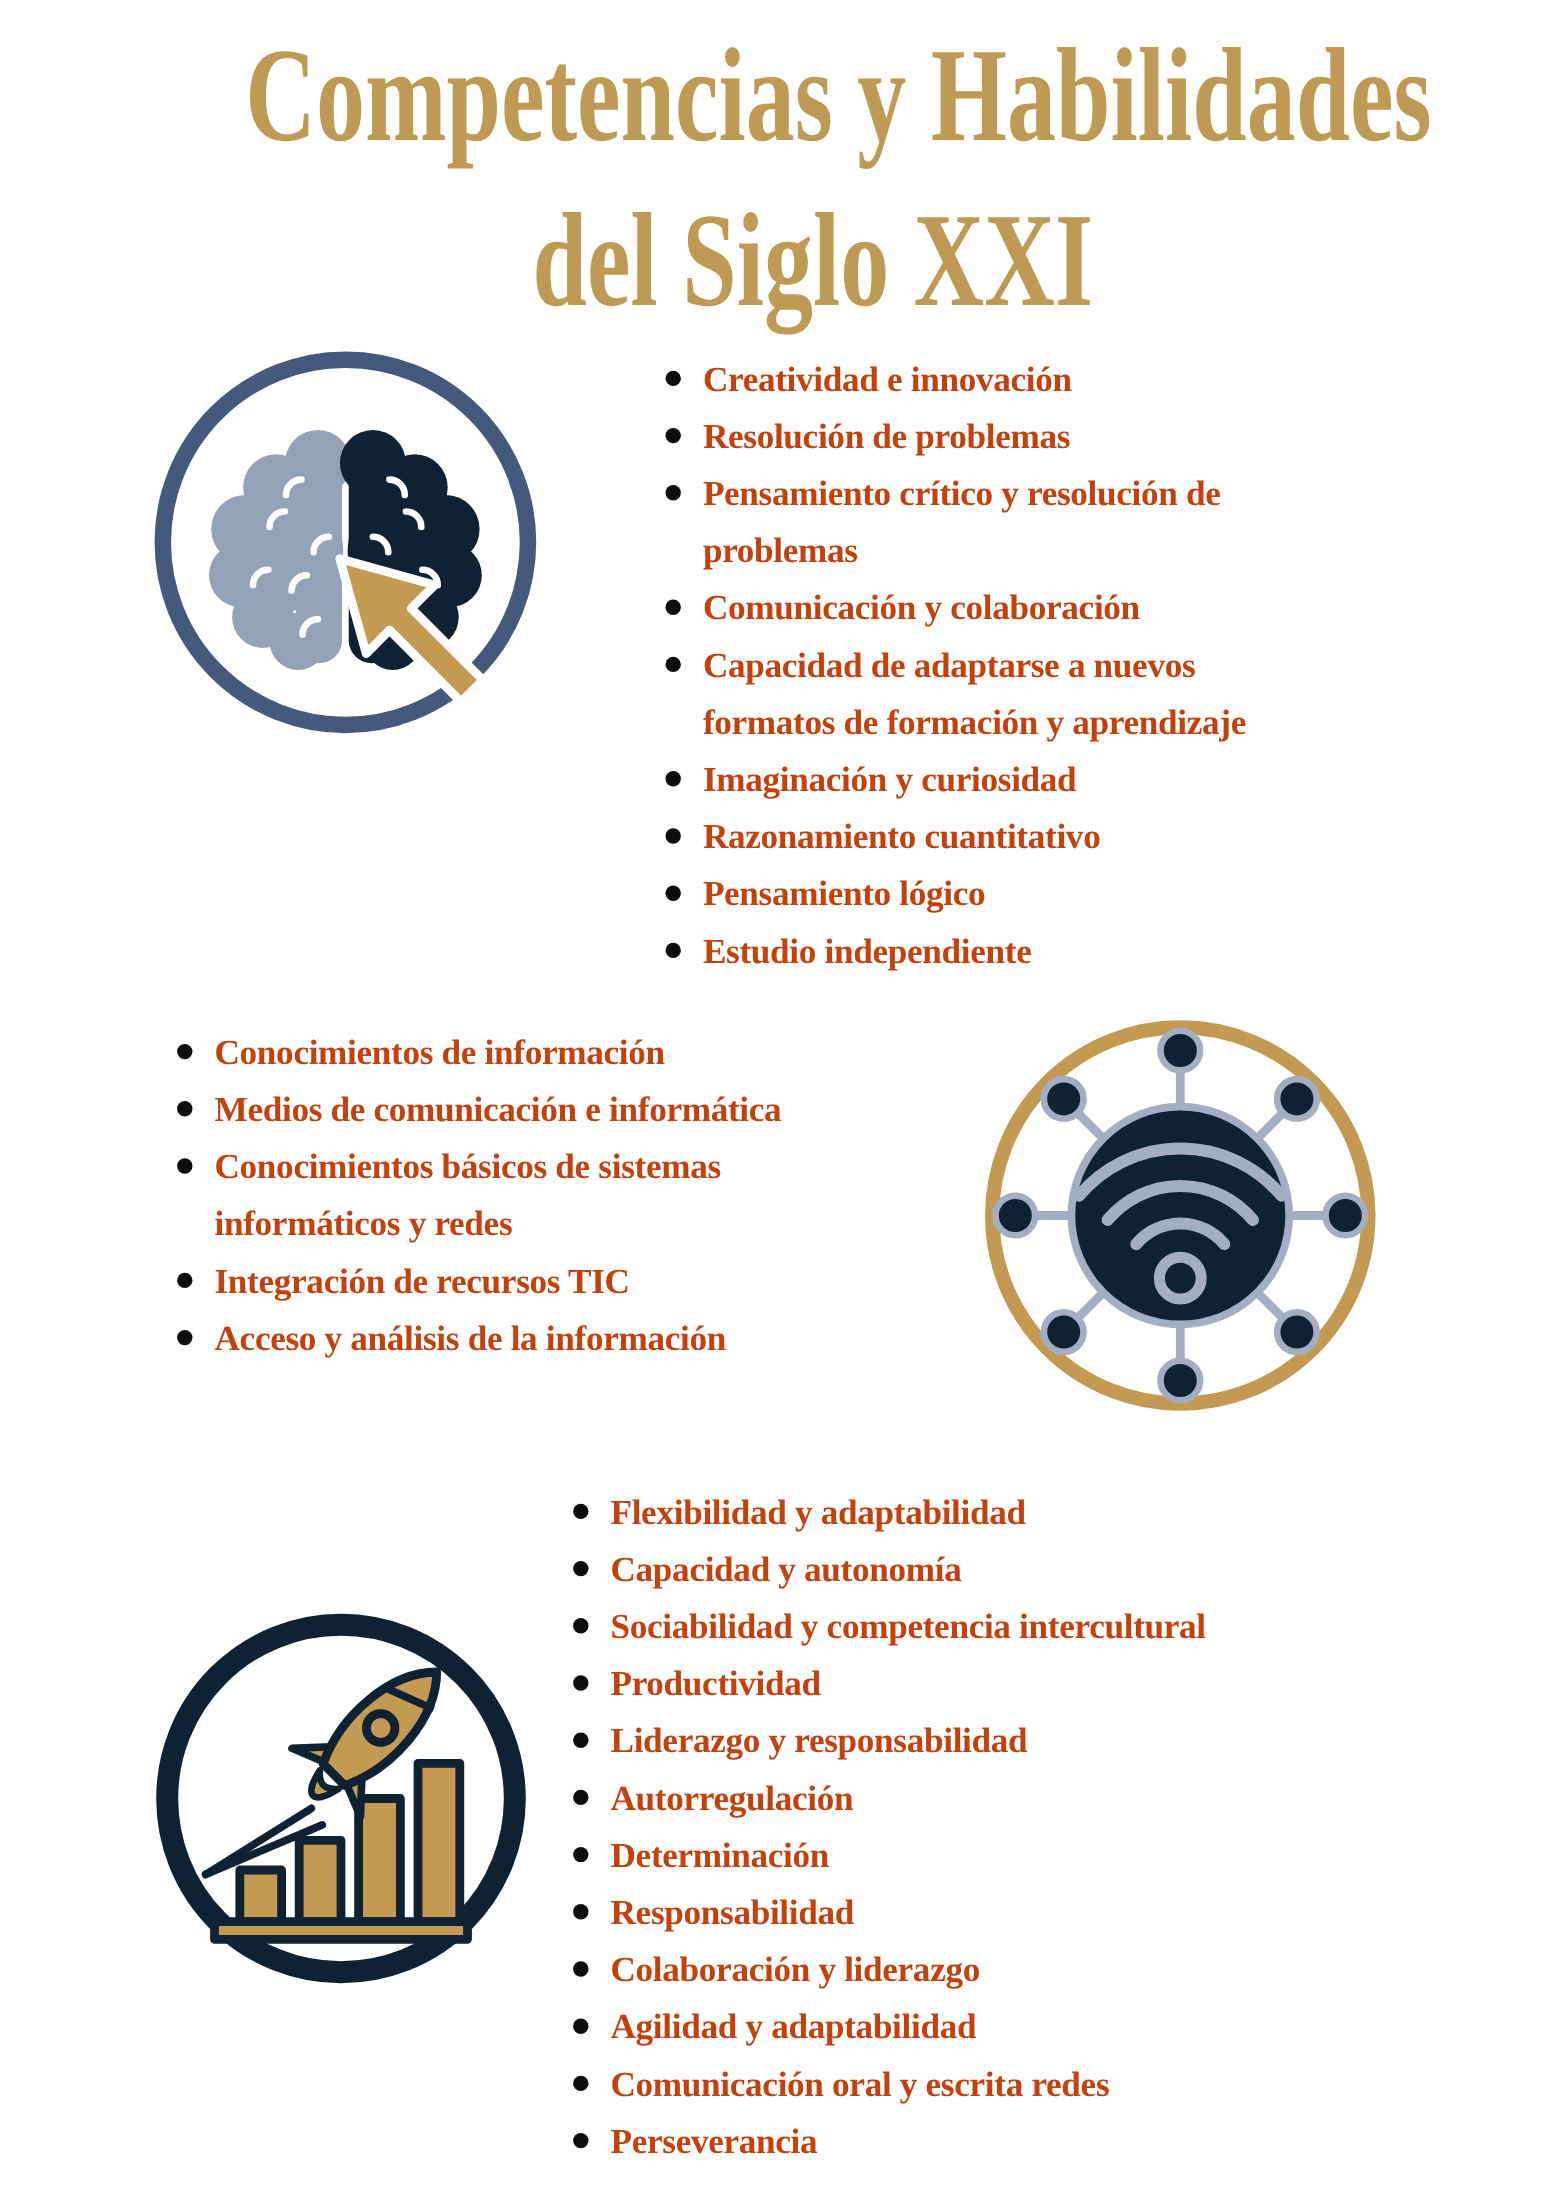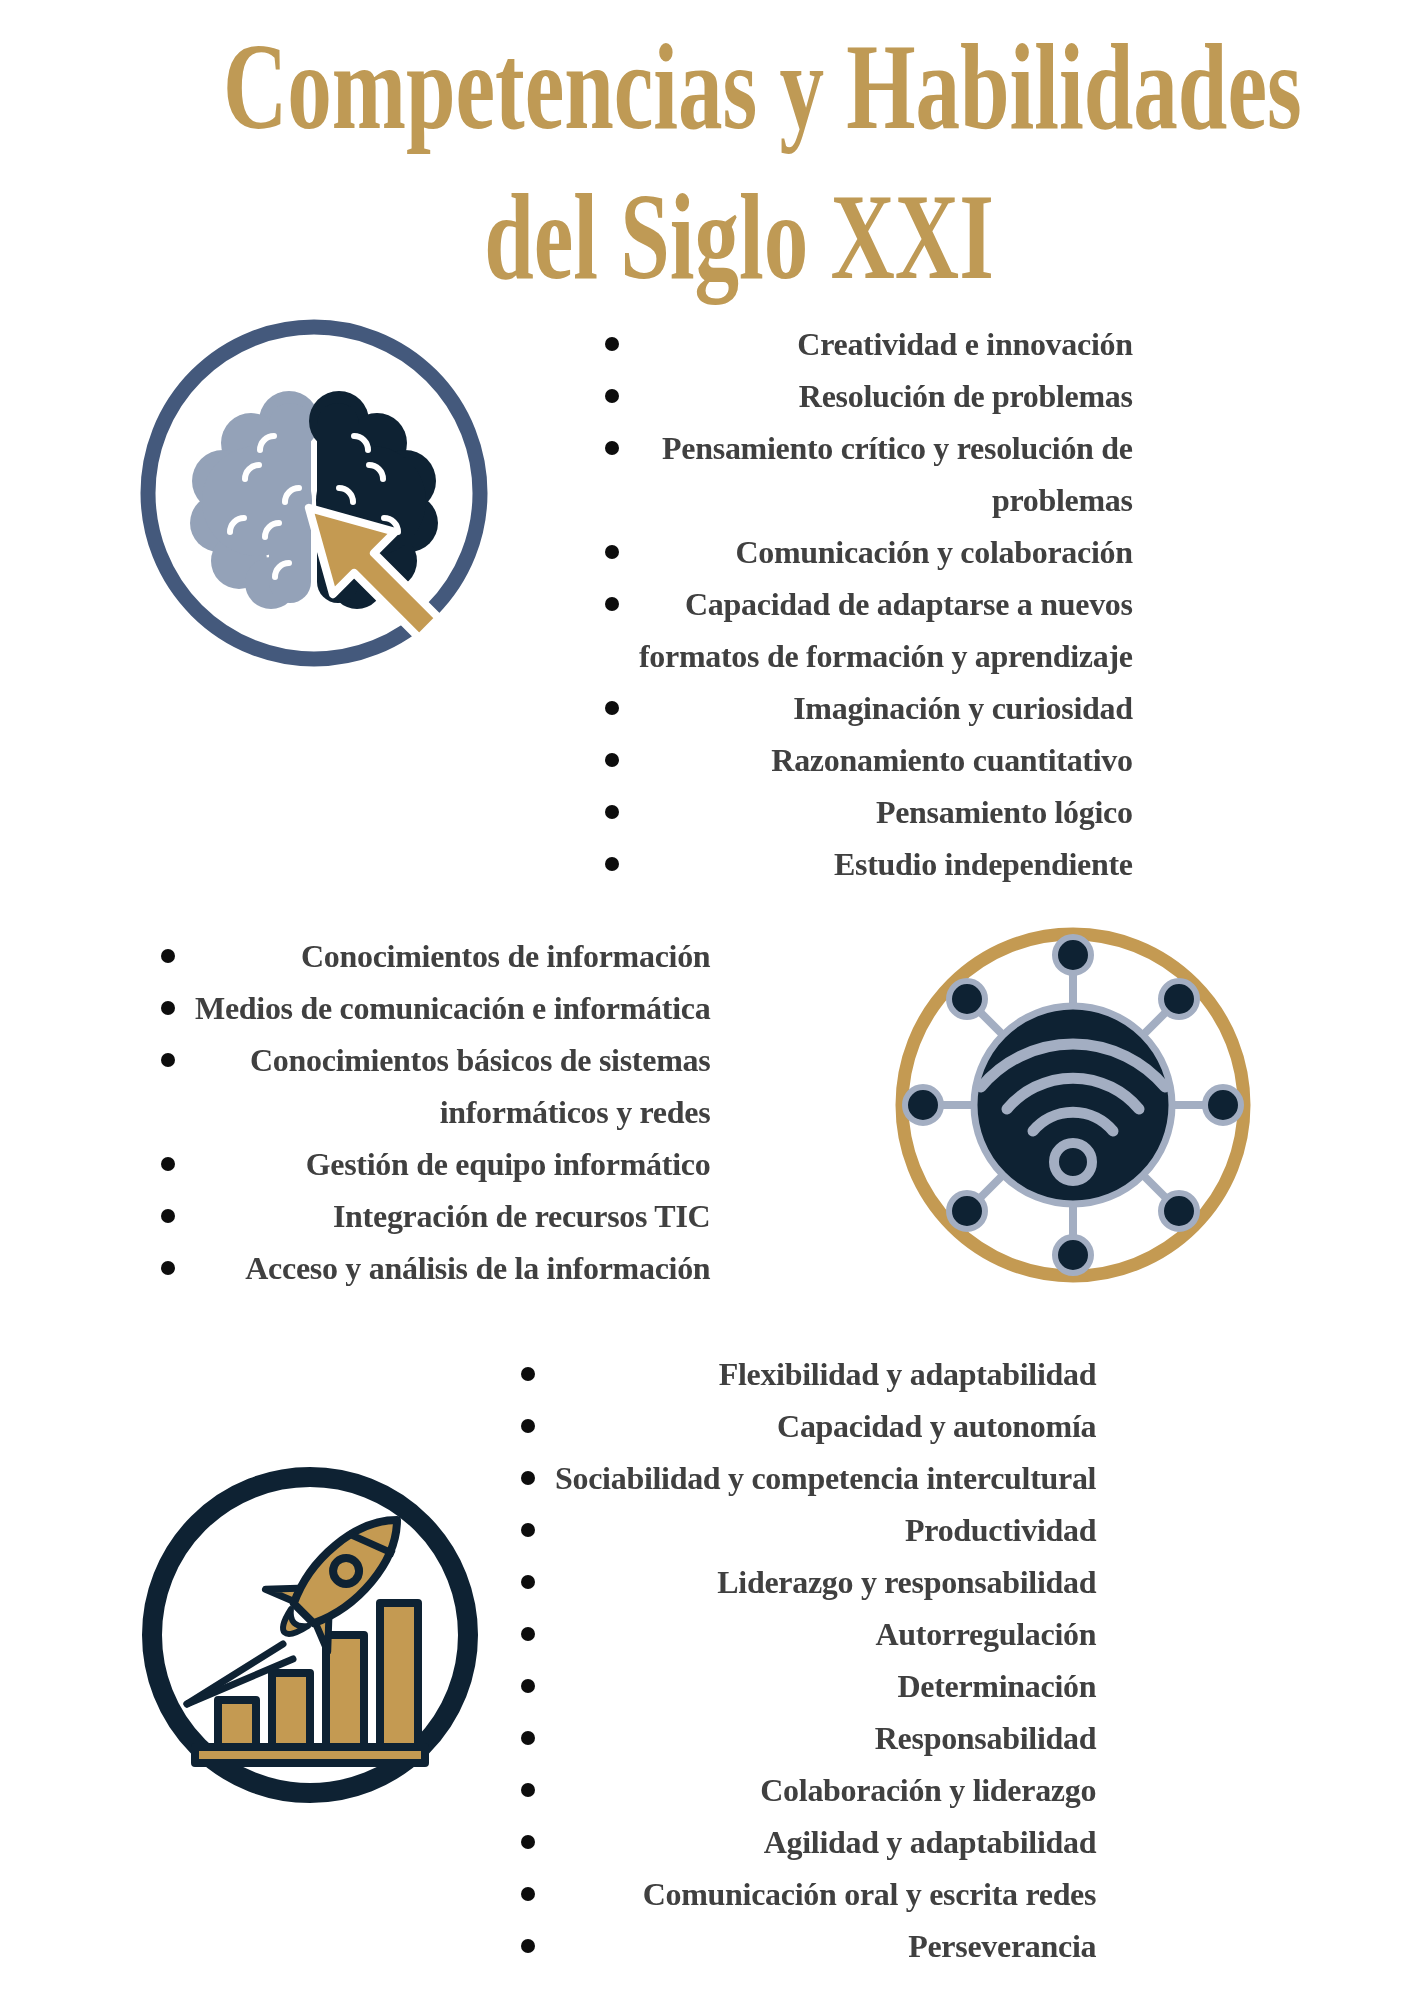--- a/index.html
+++ b/index.html
@@ -29,24 +29,23 @@
   ul.skill-list{
     position:absolute;
     margin:0;padding:0;
     list-style:none;
   }
   ul.skill-list li{
     position:relative;
     font-size:32px;
     font-weight:700;
     line-height:52px;
-    color:#404040;
+    color:#c2410c;
     white-space:pre-line;
     letter-spacing:-0.3px;
-    text-align:right;
   }
   ul.skill-list li::before{
     content:"";
     position:absolute;
     left:-34px;top:19px;
     width:14px;height:14px;
     border-radius:50%;
     background:#0d0d0d;
   }
   #list-learning{left:607px;top:318px;}
@@ -128,21 +127,20 @@
     <li>Razonamiento cuantitativo</li>
     <li>Pensamiento lógico</li>
     <li>Estudio independiente</li>
   </ul>
 
   <ul class="skill-list" id="list-digital">
     <li>Conocimientos de información</li>
     <li>Medios de comunicación e informática</li>
     <li>Conocimientos básicos de sistemas
 informáticos y redes</li>
-    <li>Gestión de equipo informático</li>
     <li>Integración de recursos TIC</li>
     <li>Acceso y análisis de la información</li>
   </ul>
 
   <div class="icon-box" id="icon-network">
     <svg viewBox="0 0 366 366" width="366" height="366">
       <circle cx="183" cy="183" r="171" fill="none" stroke="#c49a52" stroke-width="13"></circle>
 
       <g stroke="#a3aec2" stroke-width="8">
         <line x1="183" y1="85" x2="183" y2="40"></line>

